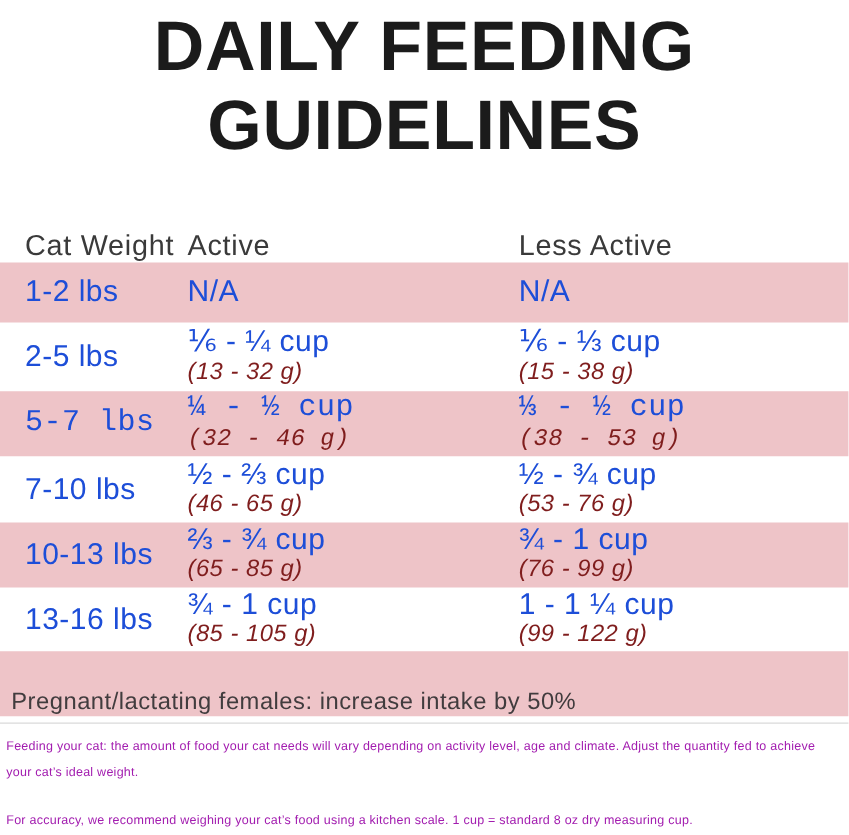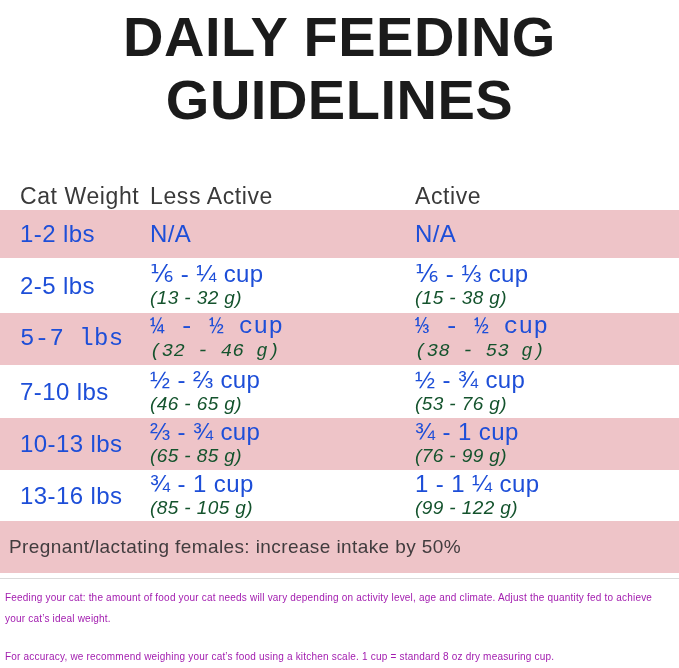--- a/index.html
+++ b/index.html
@@ -55,29 +55,29 @@
   .r6 { height: 51px; }
   .weight, .cups, .na {
     font-size: 24px;
     color: #1d4ed8;
     letter-spacing: 0.4px;
     line-height: 24px;
   }
   .grams {
     font-size: 19px;
     font-style: italic;
-    color: #14532d;
+    color: #7f1d1d;
     letter-spacing: 0.4px;
     line-height: 24px;
   }
   .note-row {
     height: 52px;
     background: #eec4c8;
     display: flex;
-    align-items: center;
+    align-items: flex-end;
     padding-left: 9px;
     font-size: 19px;
     color: #413c3e;
     letter-spacing: 0.4px;
   }
   .divider {
     border: none;
     border-top: 1px solid #dadada;
     margin-top: 5px;
   }
@@ -98,22 +98,22 @@
 
   <header class="title-block">
     <div class="title-line">DAILY FEEDING</div>
     <div class="title-line">GUIDELINES</div>
   </header>
 
   <div>
 
     <div class="grid-row thead">
       <div class="c1 th">Cat Weight</div>
+      <div class="th">Active</div>
       <div class="th">Less Active</div>
-      <div class="th">Active</div>
     </div>
 
     <div class="grid-row trow shaded r1">
       <div class="c1 weight">1-2 lbs</div>
       <div class="na">N/A</div>
       <div class="na">N/A</div>
     </div>
 
     <div class="grid-row trow r2">
       <div class="c1 weight">2-5 lbs</div>

